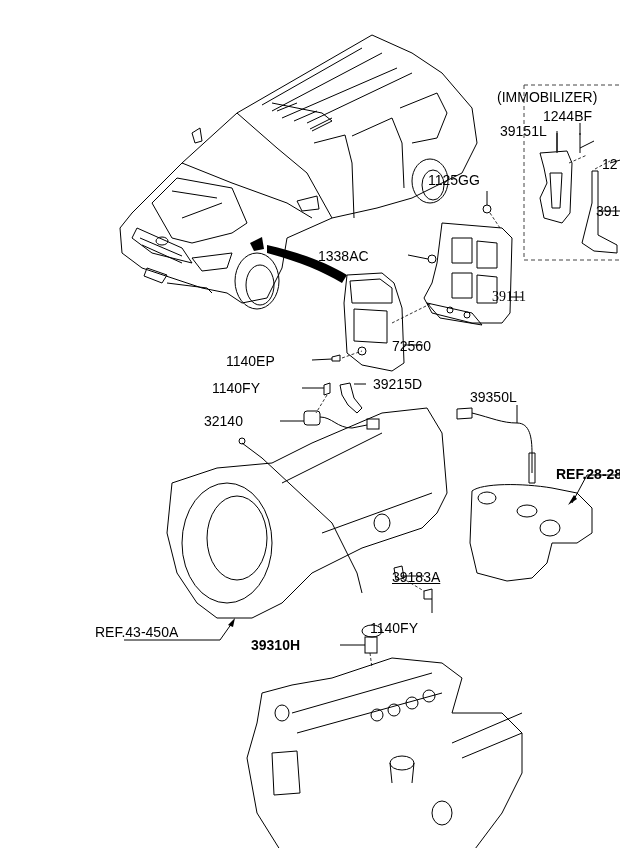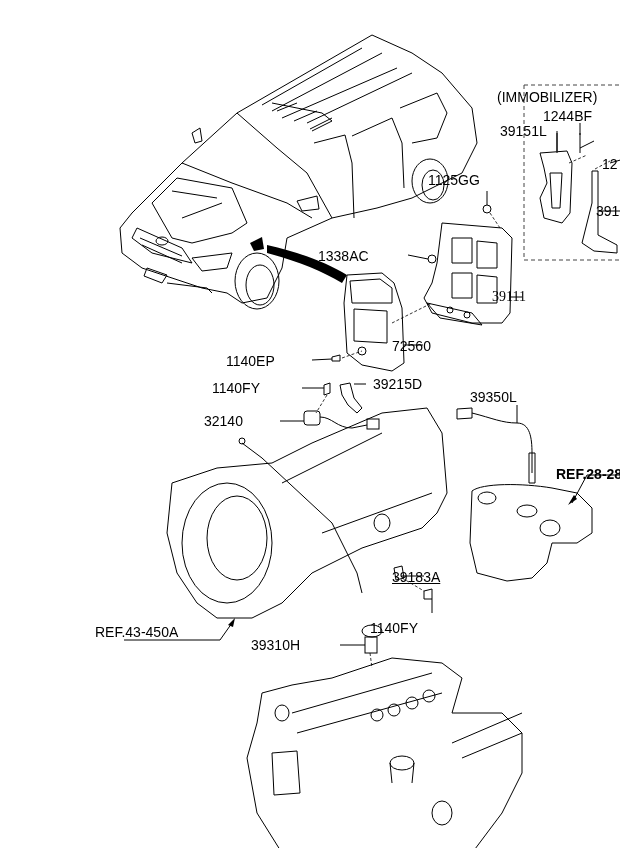--- a/index.html
+++ b/index.html
@@ -173,14 +173,14 @@
 <span class="lbl" style="left:392px;top:325px;">72560</span>
 <span class="lbl" style="left:226px;top:340px;">1140EP</span>
 <span class="lbl" style="left:212px;top:367px;">1140FY</span>
 <span class="lbl" style="left:335px;top:363px;margin-left:38px;">39215D</span>
 <span class="lbl" style="left:458px;top:376px;margin-left:12px;">39350L</span>
 <span class="lbl" style="left:204px;top:400px;">32140</span>
 <span class="lbl ref" style="left:556px;top:453px;">REF.28-28</span>
 <span class="lbl" style="left:392px;top:556px;text-decoration:underline;">39183A</span>
 <span class="lbl" style="left:370px;top:607px;">1140FY</span>
 <span class="lbl" style="left:95px;top:611px;">REF.43-450A</span>
-<span class="lbl" style="left:251px;top:624px;">39310H</span>
+<span class="lbl" style="left:251px;top:624px;font-weight:bold;">39310H</span>
 </div>
 
 </body></html>

